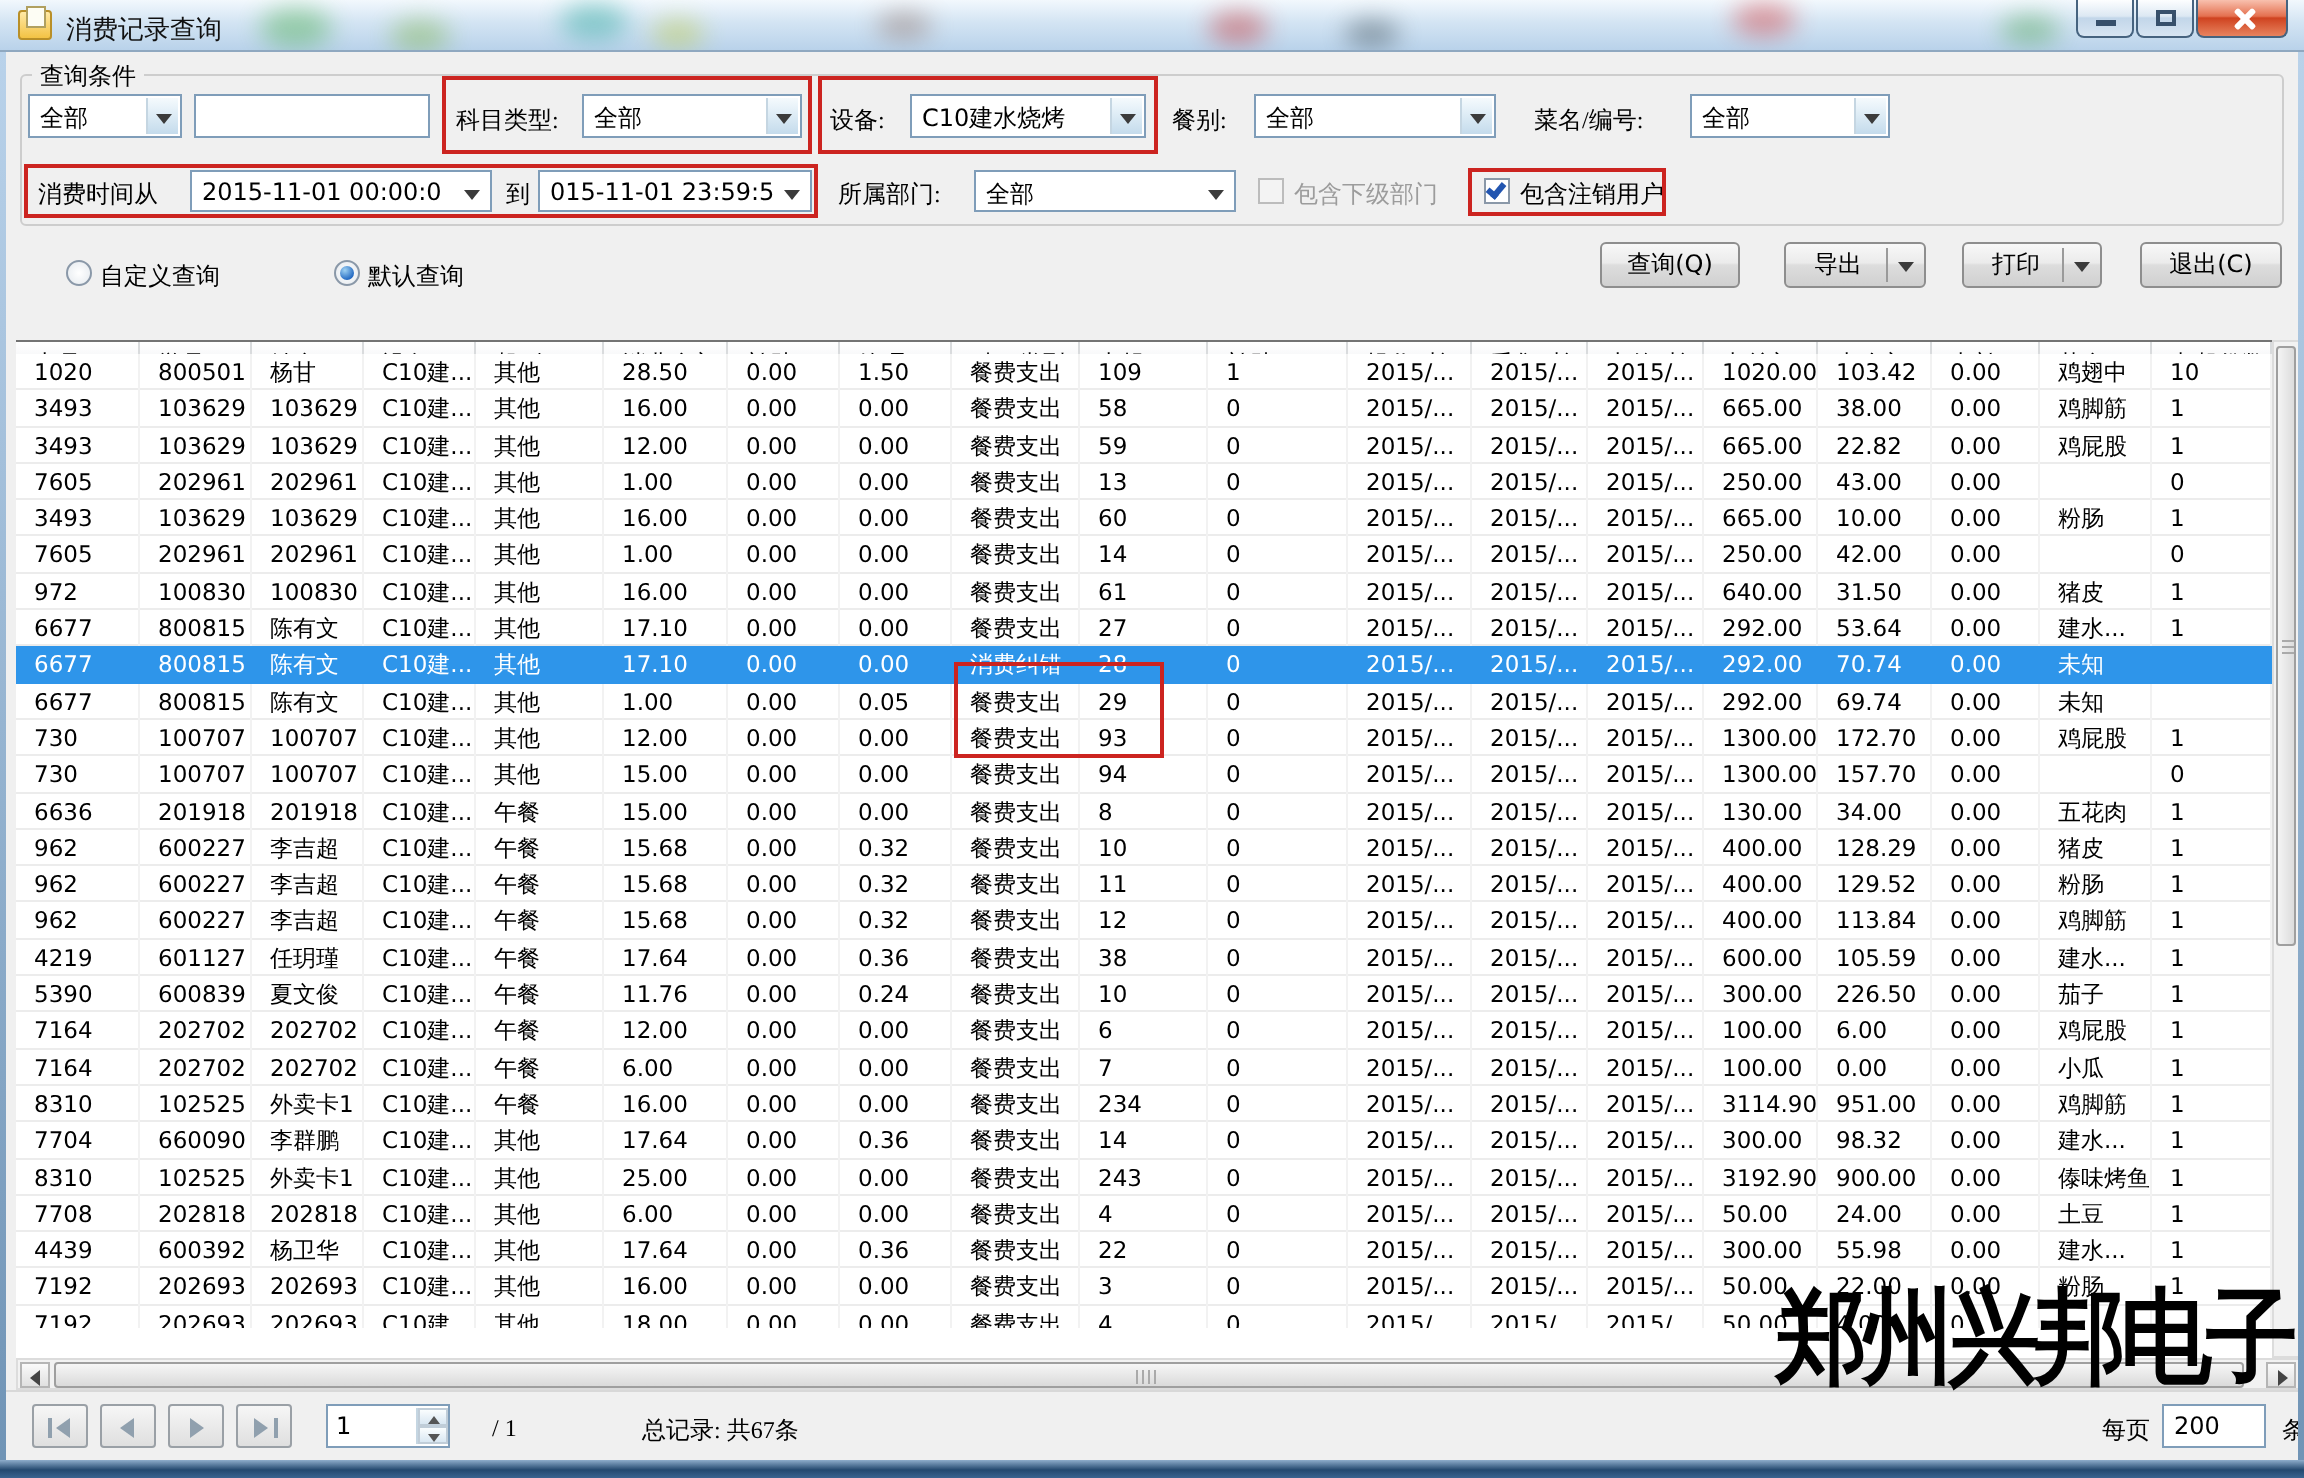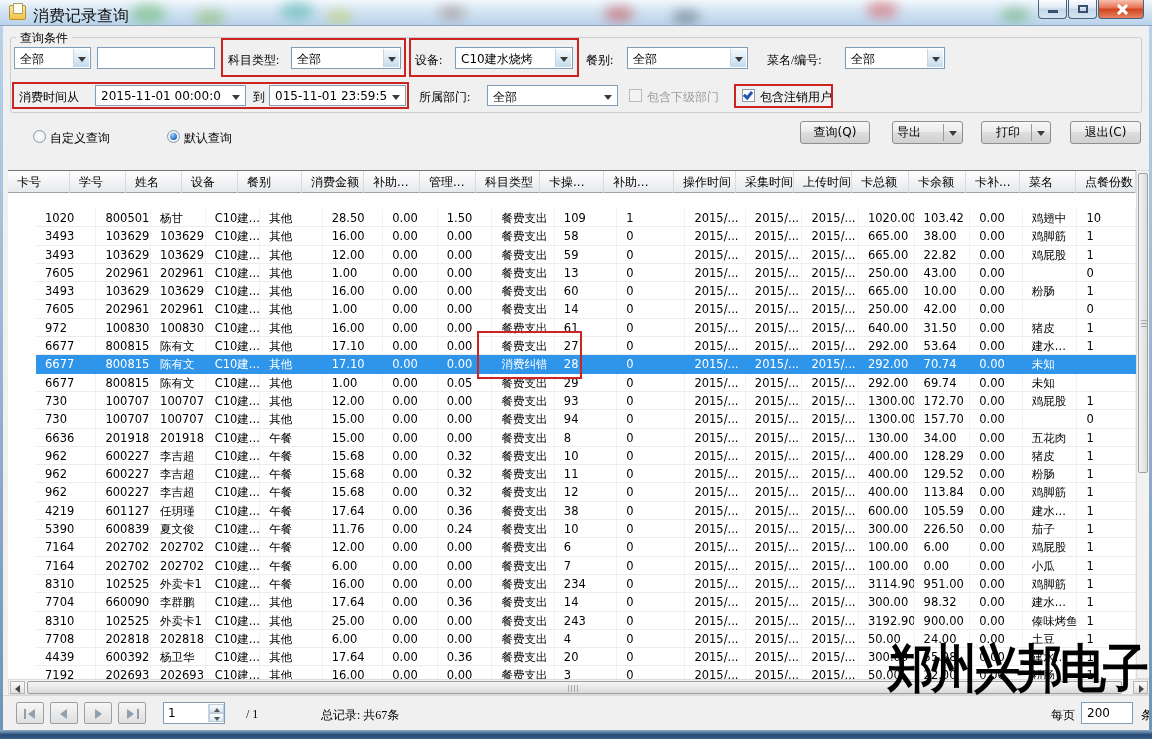--- a/index.html
+++ b/index.html
@@ -14,21 +14,21 @@
   .frame-left  { position:absolute; left:0; top:26px; bottom:0; width:3px; background:linear-gradient(#b9d2ea,#6f93b5); z-index:4; }
   .frame-right { position:absolute; right:0; top:26px; bottom:0; width:3px; background:linear-gradient(#b9d2ea,#6f93b5); z-index:4; }
   .frame-bottom{ position:absolute; left:0; right:0; bottom:0; height:9px;
     background:linear-gradient(#8eadcb,#24496f 55%,#3a6490); z-index:6; }
   .client { position:absolute; left:3px; right:3px; top:26px; bottom:9px; background:#f0f0f0; }
 
   .title-icon { position:absolute; left:9px; top:5px; width:17px; height:15px;
     background:linear-gradient(#ffe9a6,#f3c244); border:1px solid #b98f27; border-radius:2px; }
   .title-icon::after { content:""; position:absolute; left:3px; top:-3px; width:8px; height:9px;
     background:#fdfdf4; border:1px solid #b0a060; }
-  .title-text { position:absolute; left:33px; top:6px; font-size:16px; color:#111; }
+  .title-text { position:absolute; left:33px; top:6px; font-size:13px; color:#111; }
 
   .win-btns { position:absolute; right:8px; top:0; display:flex; z-index:7; }
   .win-btn { height:19px; border:1px solid #46637f; border-top:none; border-radius:0 0 4px 4px;
     position:relative; margin-left:1px; }
   .win-btn.min, .win-btn.max { width:29px; background:linear-gradient(#fdfeff,#dce8f3 45%,#c2d6e9 50%,#d7e5f2); }
   .win-btn.close { width:46px; background:linear-gradient(#f8c0ae,#e4704f 45%,#cf4320 50%,#e8835f); }
   .glyph-min { position:absolute; left:9px; bottom:5px; width:10px; height:3px; background:#37506b; }
   .glyph-max { position:absolute; left:9px; top:5px; width:10px; height:8px; border:2px solid #37506b; }
   .glyph-close { position:absolute; left:17px; top:3px; width:12px; height:12px; }
   .glyph-close::before, .glyph-close::after { content:""; position:absolute; left:5px; top:0; width:3px; height:13px; background:#fff; border-radius:1px; }
@@ -69,21 +69,21 @@
   .btn .tri-down { left:auto; right:5px; top:9px; }
 
   .redbox { position:absolute; border:2px solid #cc2420; z-index:20; pointer-events:none; }
 
   
   .grid { position:absolute; left:8px; top:170px; width:1128px; height:509px; background:#fff;
     border-top:1px solid #737373; }
   .grid-header { position:absolute; left:0; top:0; width:1128px; height:22px; display:flex;
     background:linear-gradient(#ffffff,#f2f3f5 55%,#e5e7e9); border-bottom:1px solid #9aa0a6; }
   .th { height:22px; padding:3px 0 0 9px; border-right:1px solid #d9dbdd; overflow:hidden; white-space:nowrap; }
-  .grid-body { position:absolute; left:0; top:38px; width:1128px; height:487px; overflow:hidden;padding-left:28px; }
+  .grid-body { position:absolute; left:0; top:6px; width:1128px; height:487px; overflow:hidden; }
   .tr { display:flex; height:18.3px; border-bottom:1px solid #ececec; background:#fff; }
   .td { height:18.3px; padding:2px 0 0 9px; border-right:1px solid #f2f2f2; overflow:hidden; white-space:nowrap; font-size:11.5px; }
   .tr.selected, .tr.selected .td { background:#2e95ea; color:#fff; border-color:#2e95ea; }
 
   .c0{width:62px}.c1{width:56px}.c2{width:56px}.c3{width:56px}.c4{width:64px}
   .c5{width:62px}.c6{width:56px}.c7{width:56px}.c8{width:64px}.c9{width:64px}
   .c10{width:70px}.c11{width:62px}.c12{width:58px}.c13{width:58px}.c14{width:57px}
   .c15{width:57px}.c16{width:54px}.c17{width:56px}.c18{width:60px}
 
   
@@ -230,21 +230,21 @@
 <div class="redbox" style="left:409px;top:38px;width:170px;height:39px"></div>
 <div class="redbox" style="left:12px;top:82px;width:397px;height:27px"></div>
 <div class="redbox" style="left:734px;top:84px;width:99px;height:24px"></div>
 
 <div class="radio" style="left:33px;top:130px"></div>
 <div class="lbl" style="left:50px;top:130px">自定义查询</div>
 <div class="radio checked" style="left:167px;top:130px"></div>
 <div class="lbl" style="left:184px;top:130px">默认查询</div>
 
 <div class="btn" style="left:800px;top:121px;width:70px">查询(Q)</div>
-<div class="btn" style="left:892px;top:121px;width:71px;text-align:left;padding-left:4px">
+<div class="btn" style="left:892px;top:121px;width:71px;text-align:left;padding-left:14px">
   <span>导出</span>
   <div class="split"></div>
   <div class="tri-down"></div>
 </div>
 <div class="btn" style="left:981px;top:121px;width:70px;text-align:left;padding-left:14px">
   <span>打印</span>
   <div class="split"></div>
   <div class="tri-down"></div>
 </div>
 <div class="btn" style="left:1070px;top:121px;width:71px">退出(C)</div>
@@ -779,21 +779,21 @@
       <div class="tr">
         <div class="td c0">4439</div>
         <div class="td c1">600392</div>
         <div class="td c2">杨卫华</div>
         <div class="td c3">C10建...</div>
         <div class="td c4">其他</div>
         <div class="td c5">17.64</div>
         <div class="td c6">0.00</div>
         <div class="td c7">0.36</div>
         <div class="td c8">餐费支出</div>
-        <div class="td c9">20</div>
+        <div class="td c9">22</div>
         <div class="td c10">0</div>
         <div class="td c11">2015/...</div>
         <div class="td c12">2015/...</div>
         <div class="td c13">2015/...</div>
         <div class="td c14">300.00</div>
         <div class="td c15">55.98</div>
         <div class="td c16">0.00</div>
         <div class="td c17">建水...</div>
         <div class="td c18">1</div>
       </div>

